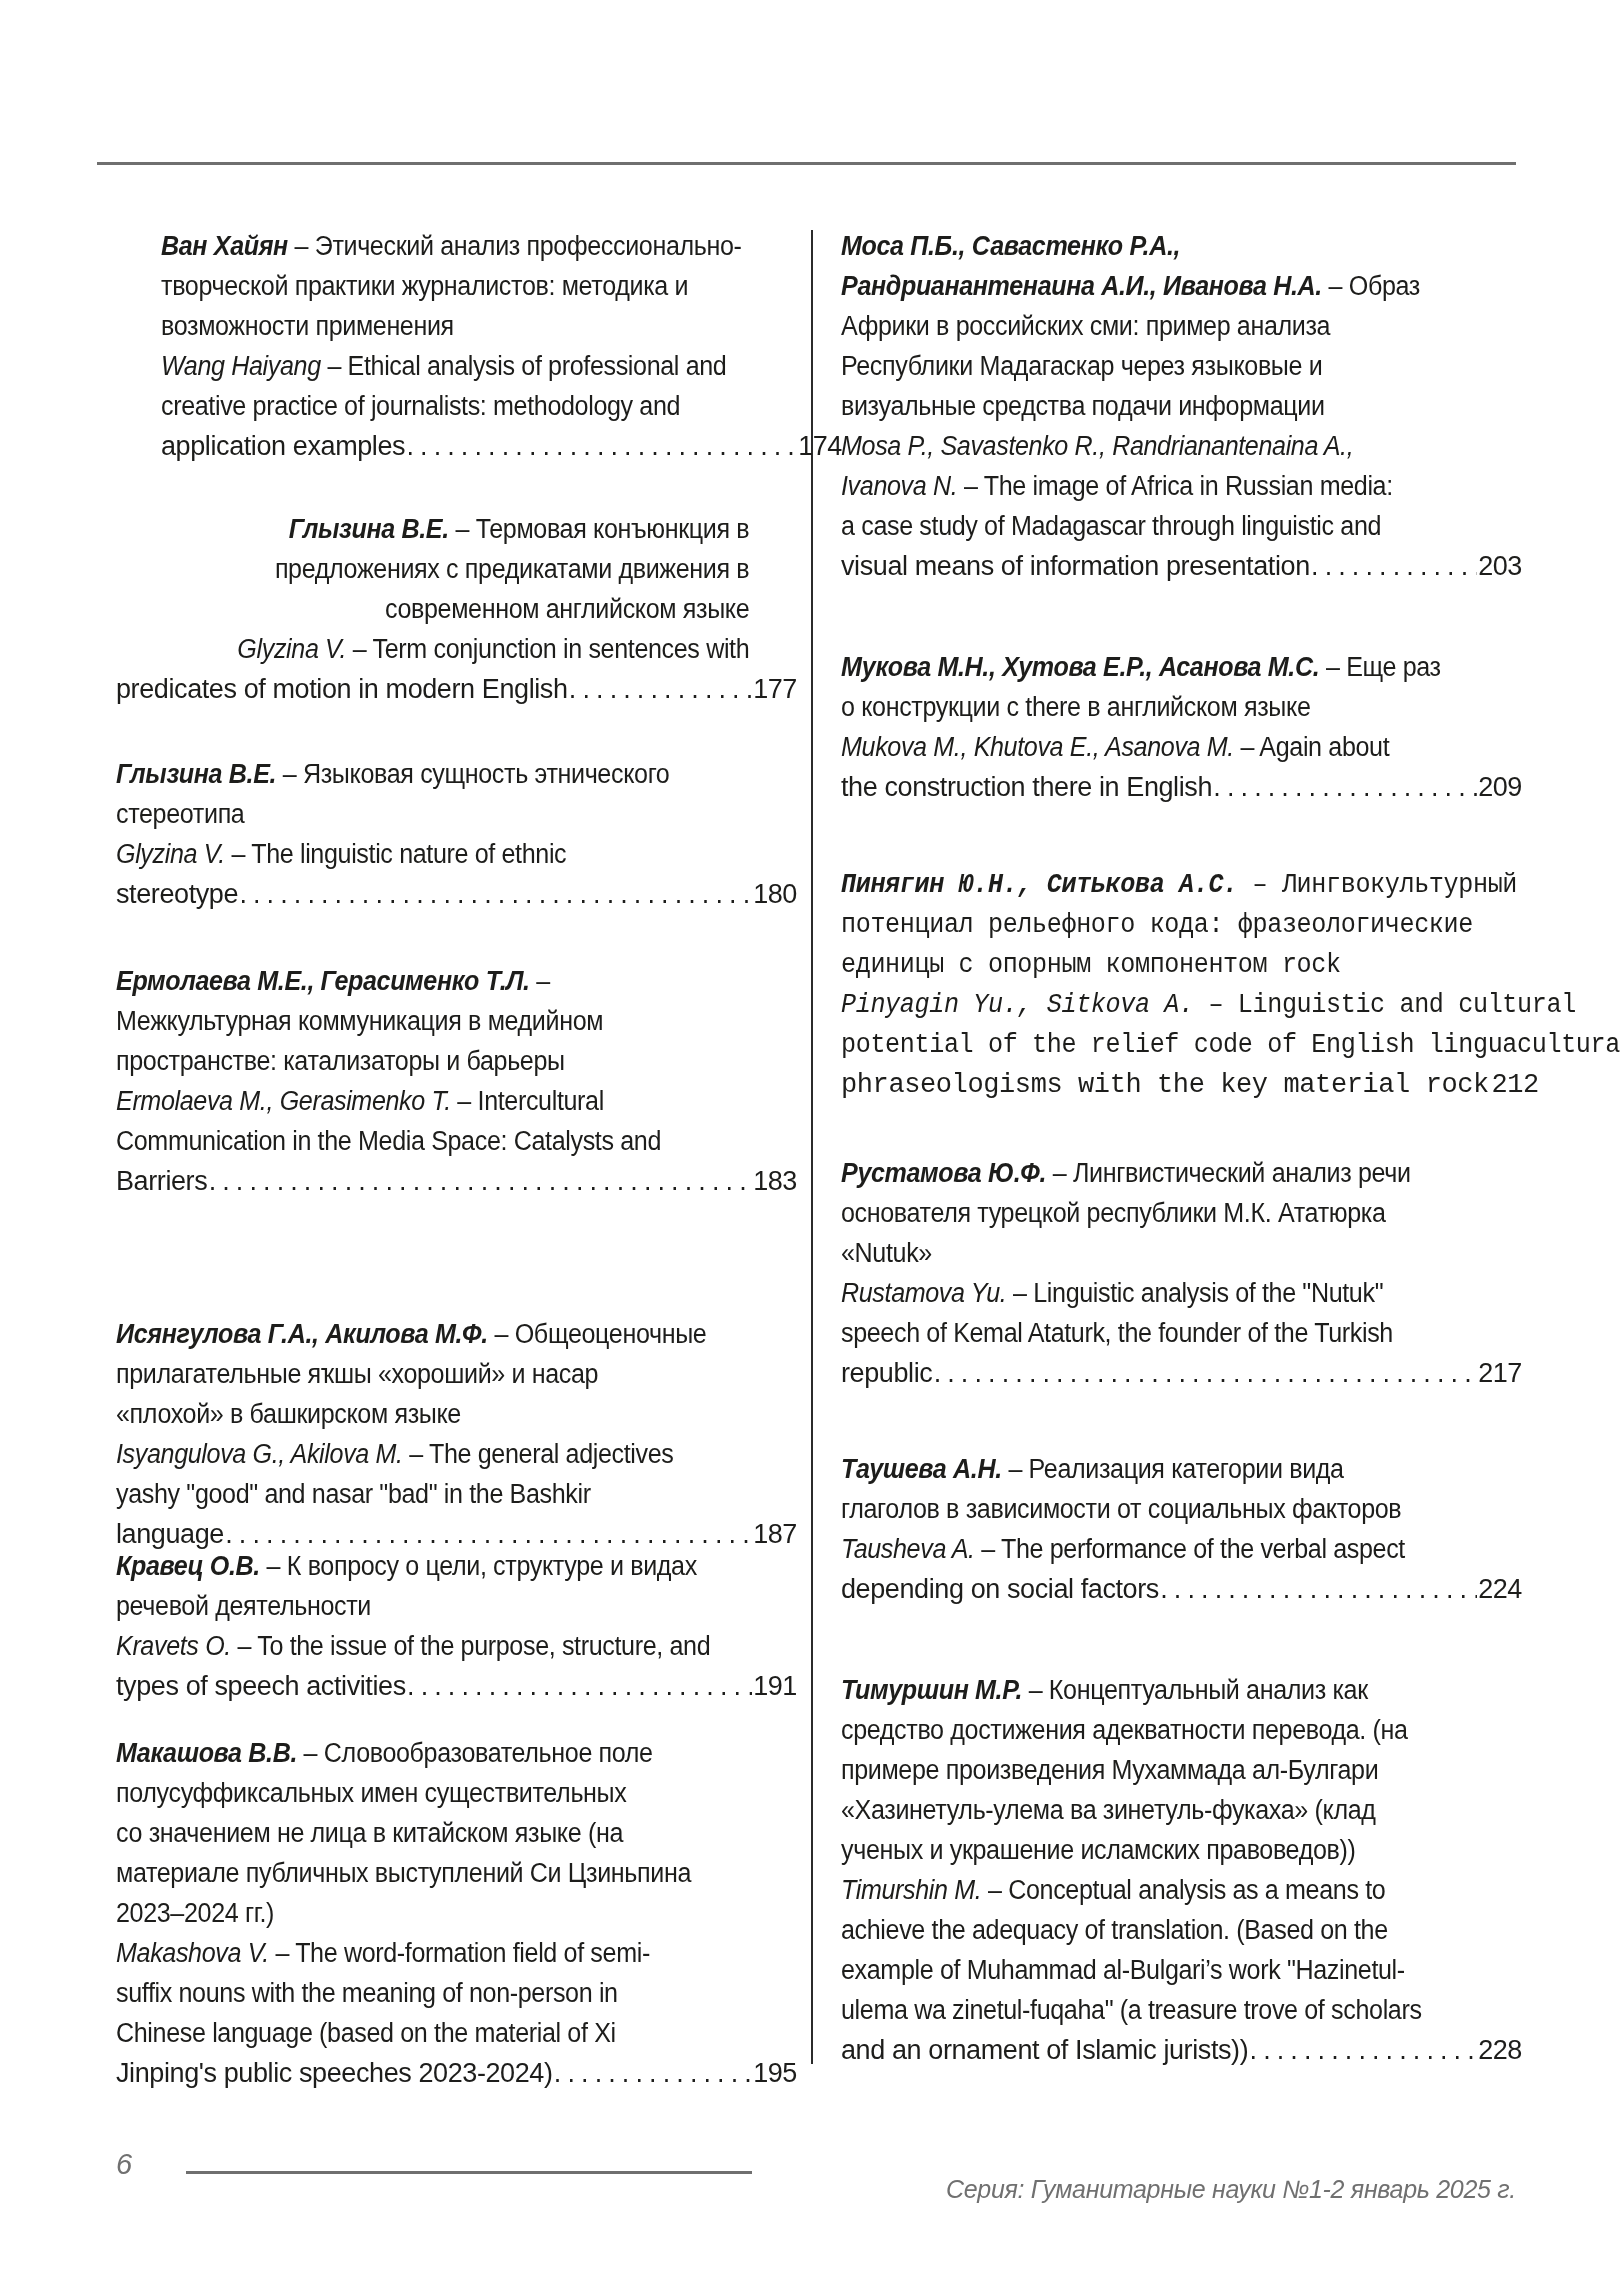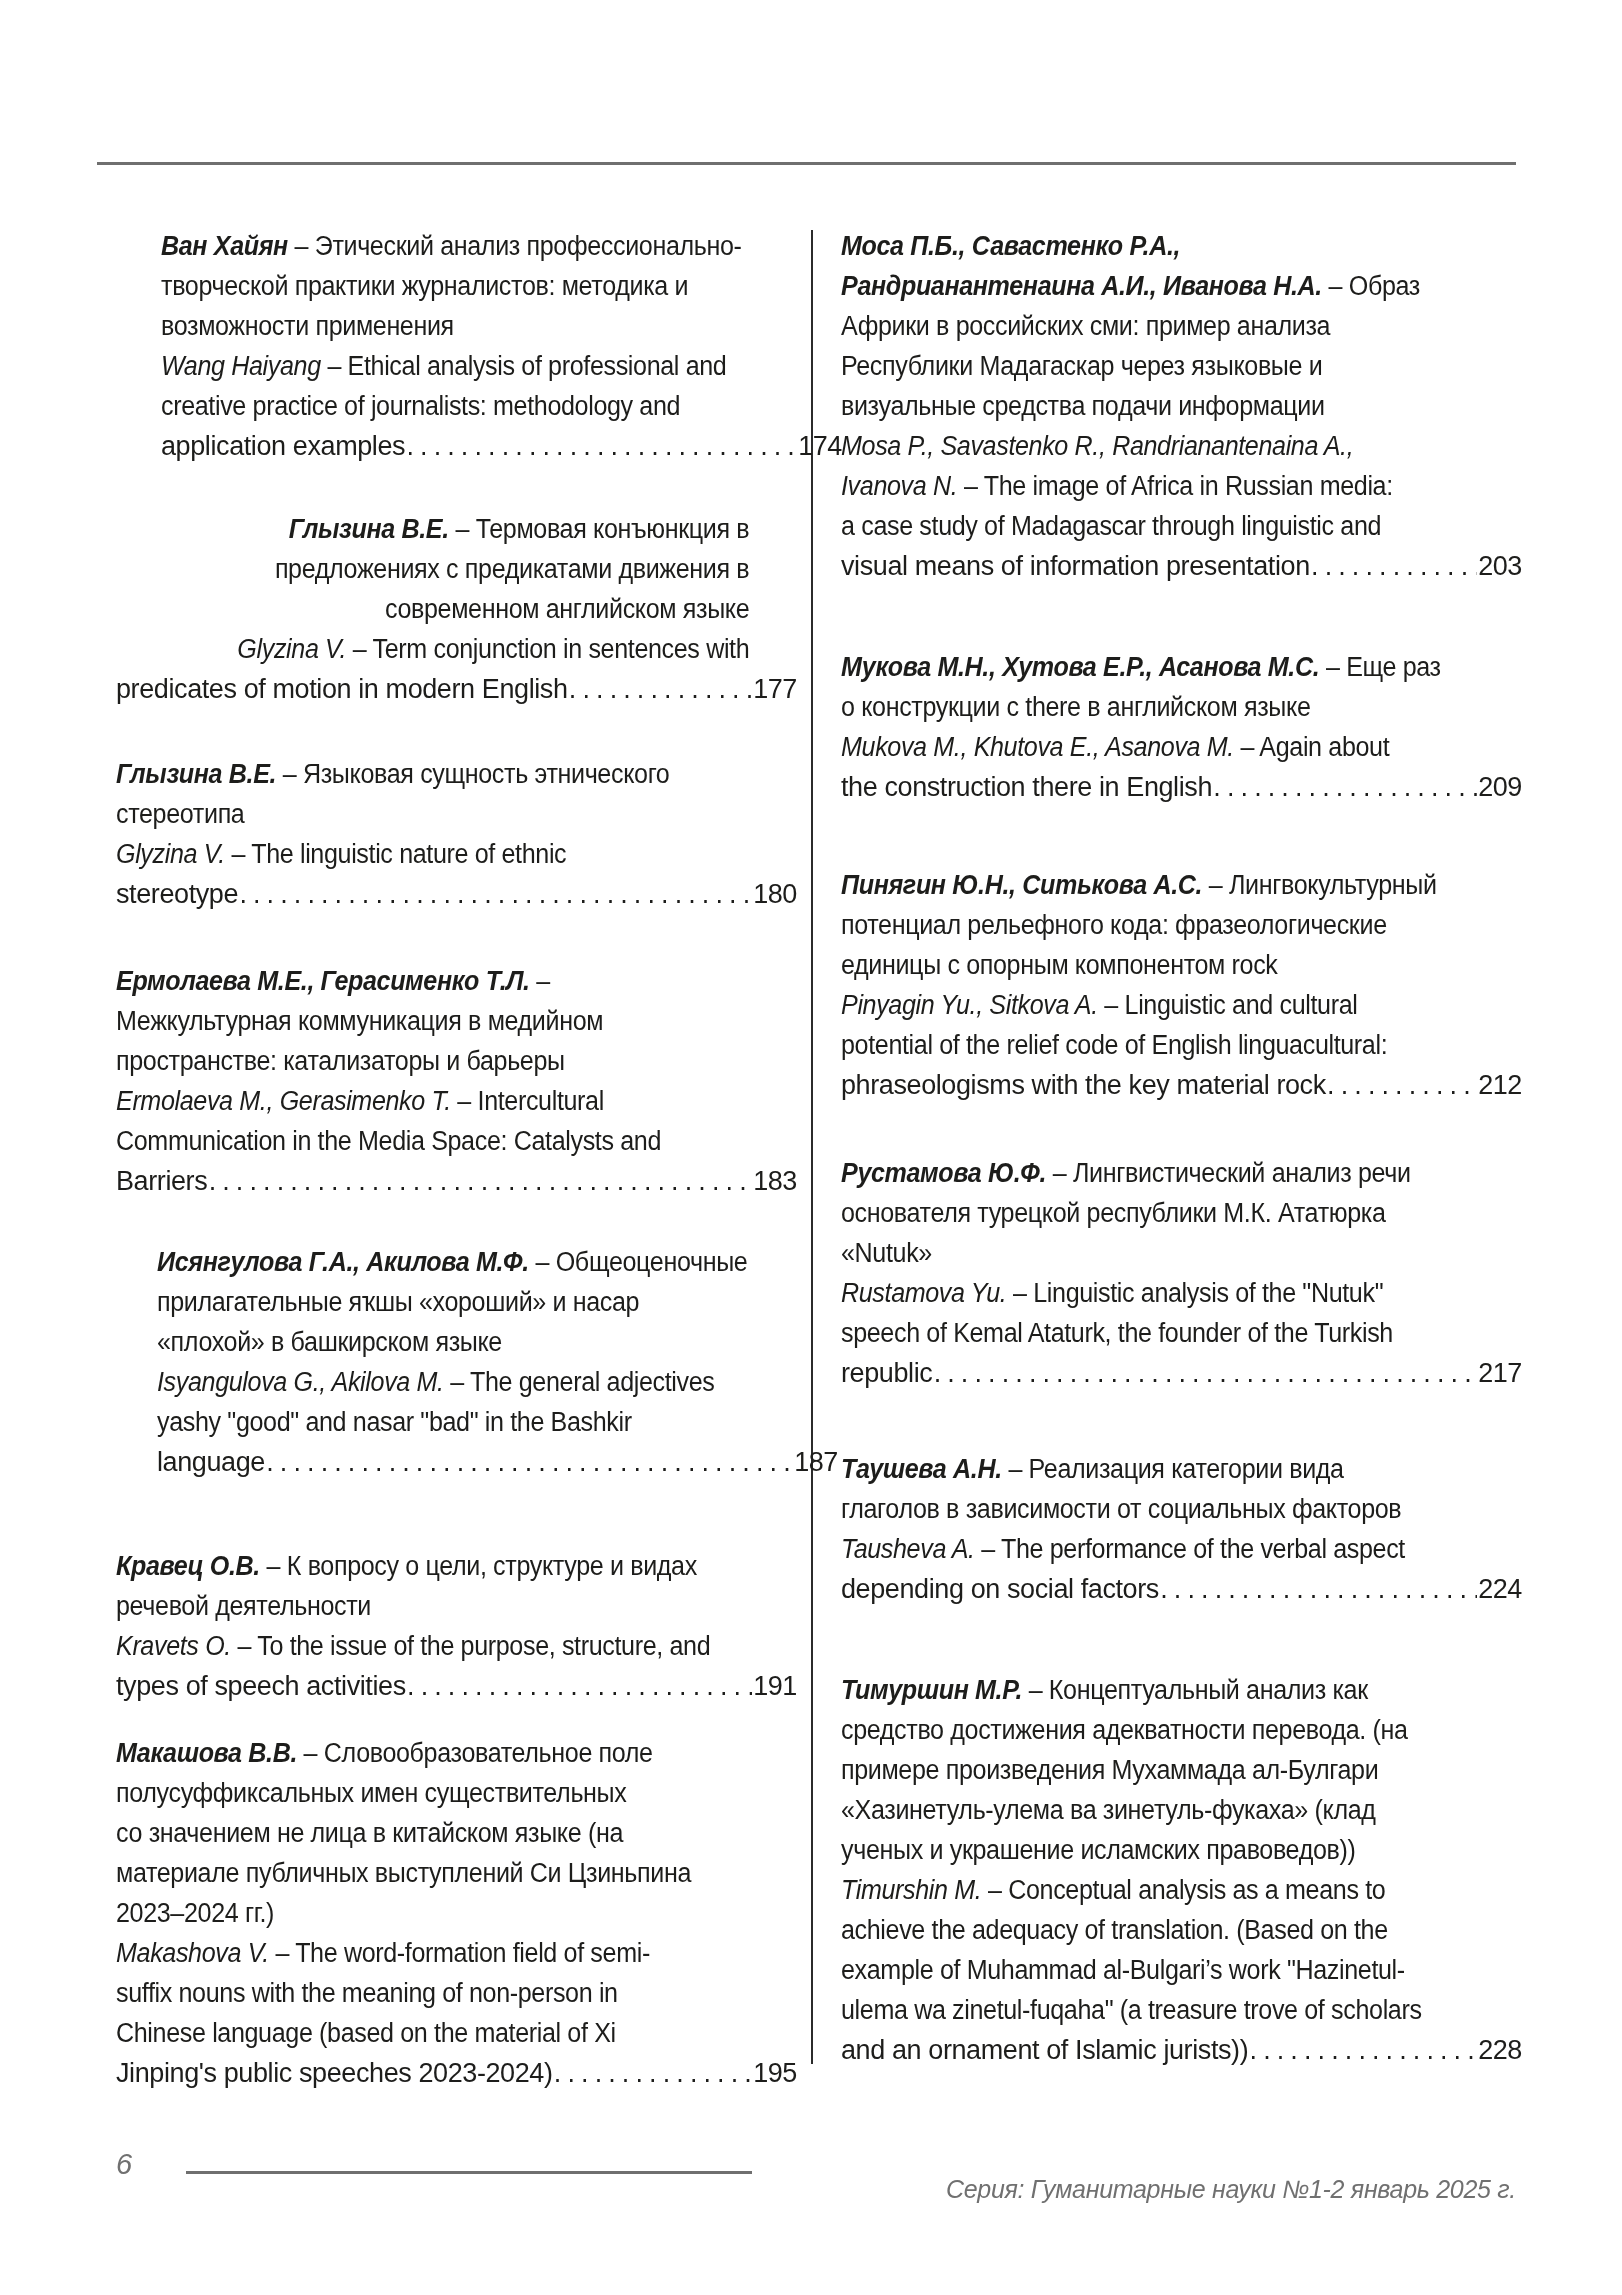--- a/index.html
+++ b/index.html
@@ -70,21 +70,21 @@
       <span class="line cond"><span>Межкультурная коммуникация в медийном</span></span>
       <span class="line cond"><span>пространстве: катализаторы и барьеры</span></span>
       <span class="line cond"><span class="authors-en">Ermolaeva M., Gerasimenko T.</span><span> – Intercultural</span></span>
       <span class="line cond"><span>Communication in the Media Space: Catalysts and</span></span>
       <span class="line last">
         <span class="txt">Barriers</span>
         <span class="dots"></span>
         <span class="page">183</span>
       </span>
     </div>
-    <div class="entry" style="top: 1242px; margin-left: 41px;">
+    <div class="entry" style="top: 1314px;">
       <span class="line cond"><span class="authors-ru">Исянгулова Г.А., Акилова М.Ф.</span><span> – Общеоценочные</span></span>
       <span class="line cond"><span>прилагательные яҡшы «хороший» и насар</span></span>
       <span class="line cond"><span>«плохой» в башкирском языке</span></span>
       <span class="line cond"><span class="authors-en">Isyangulova G., Akilova M.</span><span> – The general adjectives</span></span>
       <span class="line cond"><span>yashy "good" and nasar "bad" in the Bashkir</span></span>
       <span class="line last">
         <span class="txt">language</span>
         <span class="dots"></span>
         <span class="page">187</span>
       </span>
@@ -134,21 +134,21 @@
     <div class="entry" style="top: 647px;">
       <span class="line cond"><span class="authors-ru">Мукова М.Н., Хутова Е.Р., Асанова М.С.</span><span> – Еще раз</span></span>
       <span class="line cond"><span>о конструкции с there в английском языке</span></span>
       <span class="line cond"><span class="authors-en">Mukova M., Khutova E., Asanova M.</span><span> – Again about</span></span>
       <span class="line last">
         <span class="txt">the construction there in English</span>
         <span class="dots"></span>
         <span class="page">209</span>
       </span>
     </div>
-    <div class="entry" style="top: 865px;">
+    <div class="entry" style="top: 865px; font-family: Liberation Mono, monospace;">
       <span class="line cond"><span class="authors-ru">Пинягин Ю.Н., Ситькова А.С.</span><span> – Лингвокультурный</span></span>
       <span class="line cond"><span>потенциал рельефного кода: фразеологические</span></span>
       <span class="line cond"><span>единицы с опорным компонентом rock</span></span>
       <span class="line cond"><span class="authors-en">Pinyagin Yu., Sitkova A.</span><span> – Linguistic and cultural</span></span>
       <span class="line cond"><span>potential of the relief code of English linguacultural:</span></span>
       <span class="line last">
         <span class="txt">phraseologisms with the key material rock</span>
         <span class="dots"></span>
         <span class="page">212</span>
       </span>

